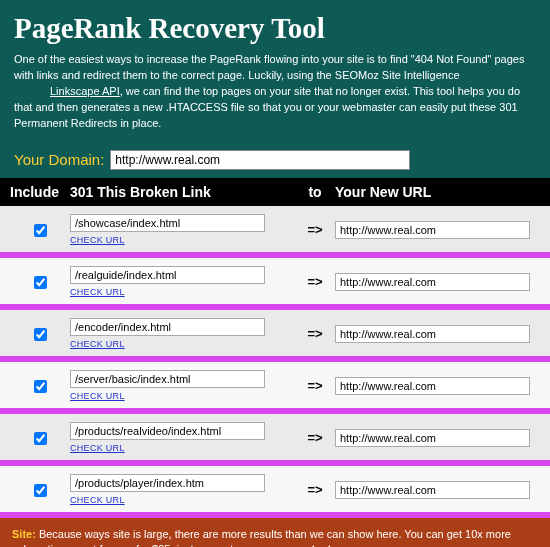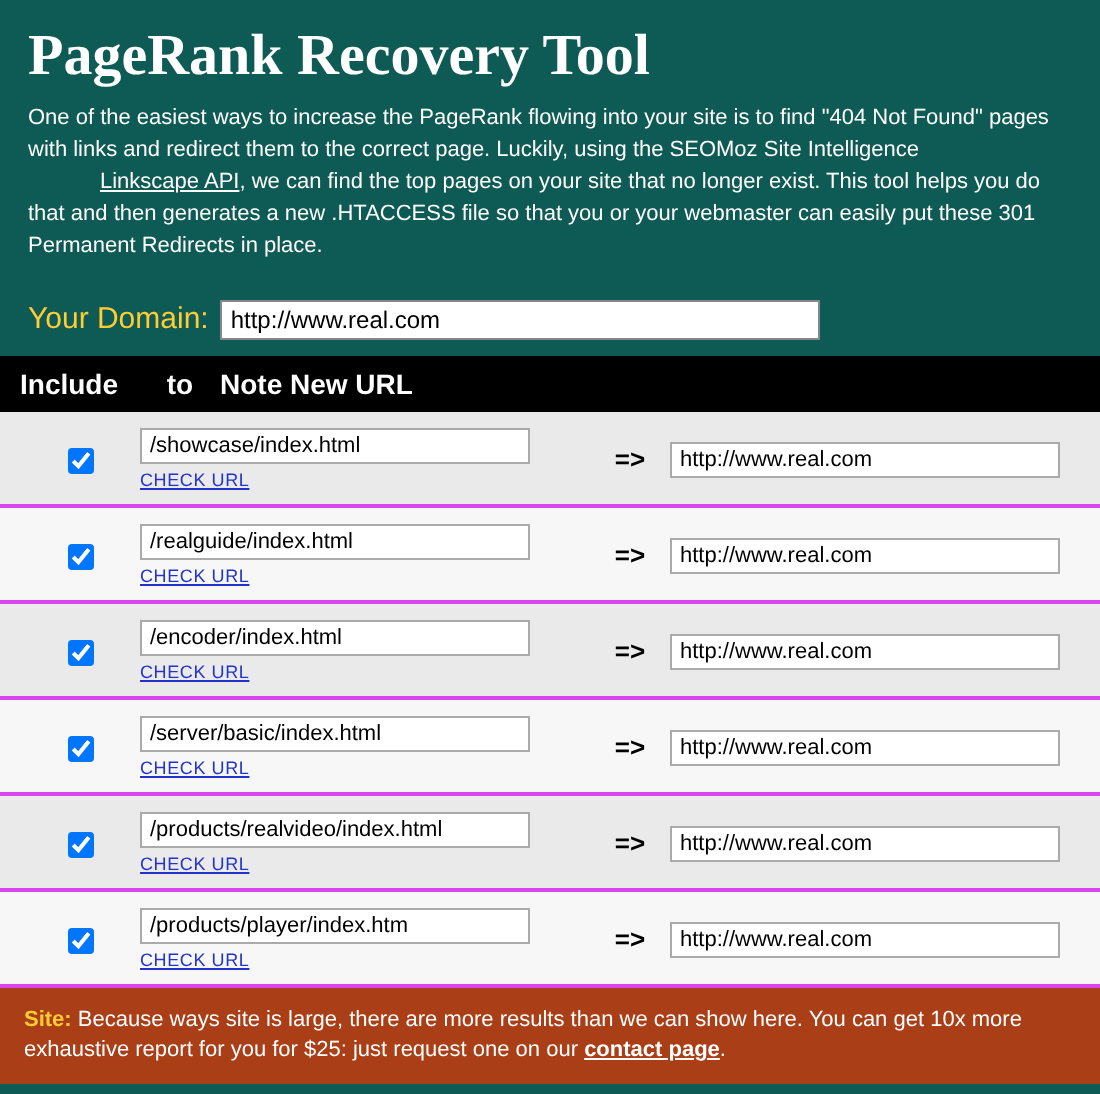--- a/index.html
+++ b/index.html
@@ -55,21 +55,21 @@
   }
   .c-inc { width: 60px; }
   .c-brk { width: 225px; }
   .c-to  { width: 40px; text-align: center; }
   .c-new { flex: 1; }
   .rows { }
   .row {
     display: flex;
     align-items: center;
     padding: 8px 10px 6px;
-    border-bottom: 2px solid #d946ef;
+    border-bottom: 6px solid #d946ef;
   }
   .row:nth-child(odd) { background: #eaeaea; }
   .row:nth-child(even) { background: #f7f7f7; }
   .cell-inc { width: 60px; display: flex; justify-content: center; padding-top:2px;}
   .cell-brk { width: 225px; }
   .cell-to  { width: 40px; text-align: center; font-weight: bold; font-size: 13px; }
   .cell-new { flex: 1; }
   .tinput {
     width: 195px;
     font-size: 11px;
@@ -121,22 +121,23 @@
   </div>
 </div>
 
 <div class="domain-row">
   <span class="domain-label">Your Domain:</span>
   <input class="domain-input" type="text" value="http://www.real.com" style="">
 </div>
 
 <div class="col-head">
   <div class="c-inc">Include</div>
+  <div class="c-brk">301 This Broken Link</div>
   <div class="c-to">to</div>
-  <div class="c-new">Note New URL</div>
+  <div class="c-new">Your New URL</div>
 </div>
 
 <div class="rows" id="rows">
     <div class="row">
       <div class="cell-inc">
         <input type="checkbox" checked="" style="">
       </div>
       <div class="cell-brk"><input class="tinput" type="text" value="/showcase/index.html" style=""><br><a href="#" class="check-url">CHECK URL</a></div>
       <div class="cell-to">=&gt;</div>
       <div class="cell-new"><input class="ninput" type="text" value="http://www.real.com" style=""></div>

